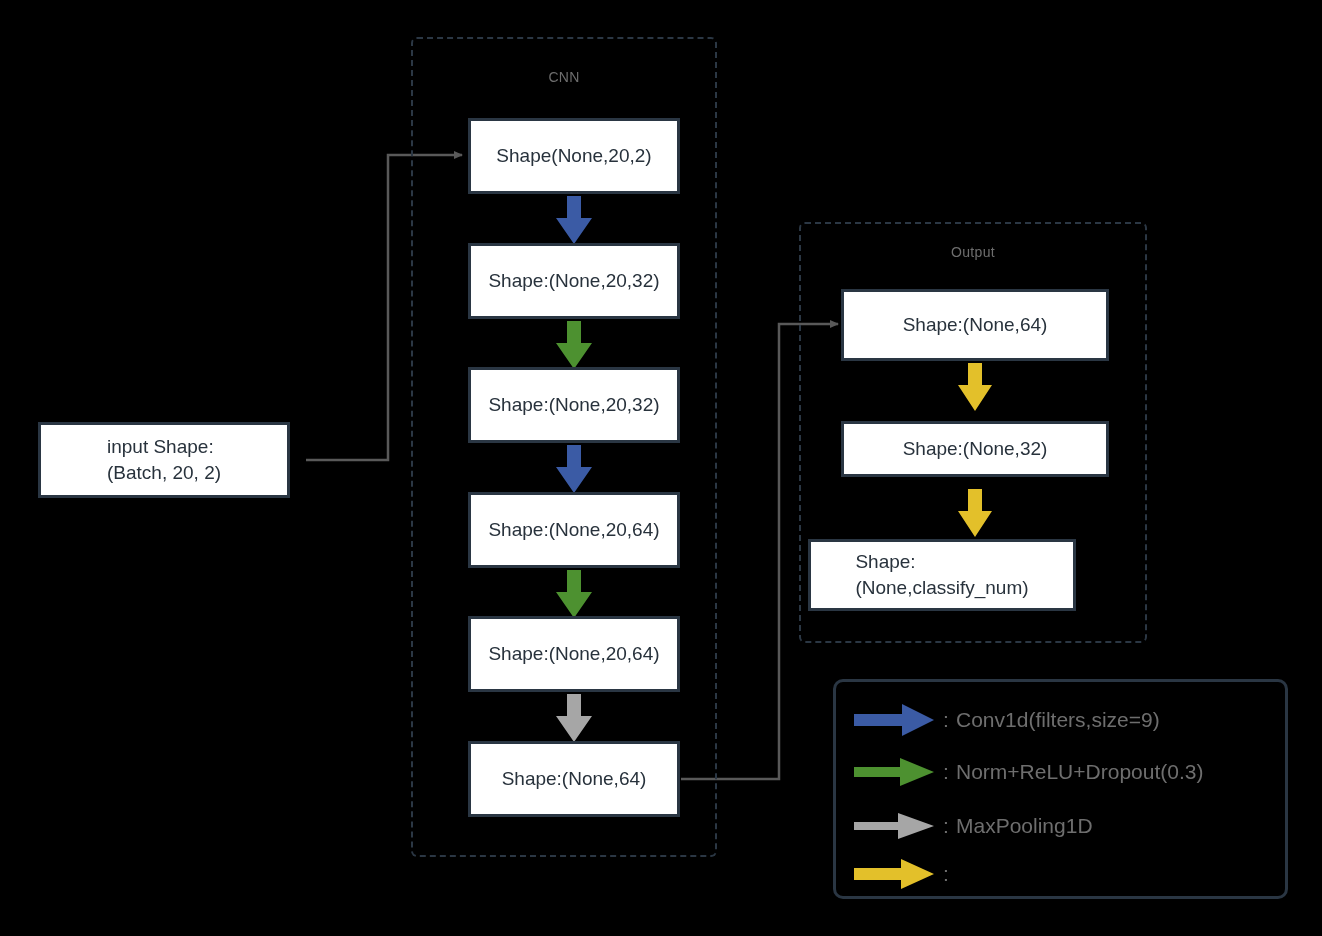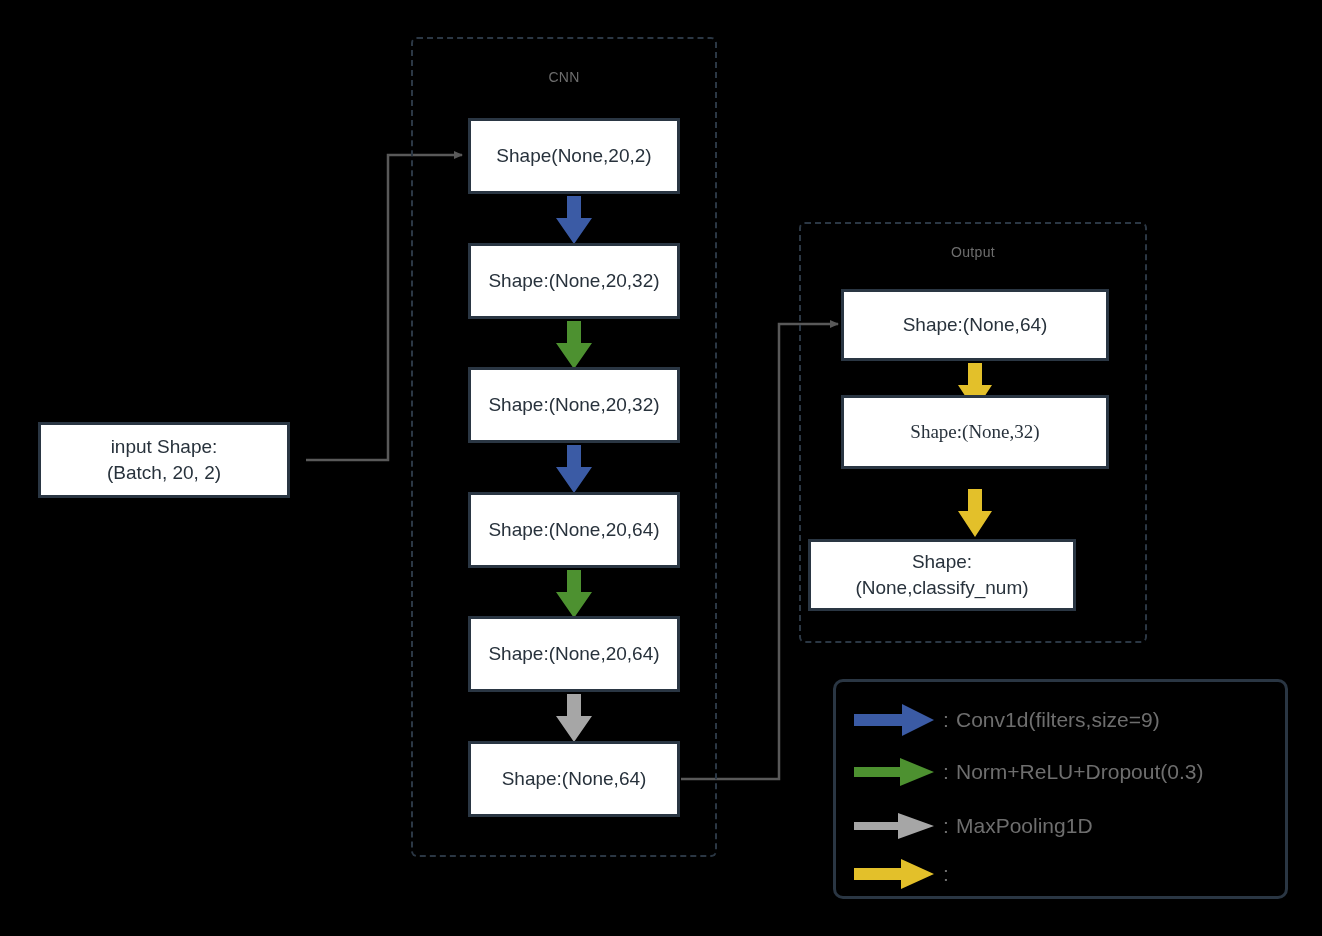--- a/index.html
+++ b/index.html
@@ -42,21 +42,20 @@
     letter-spacing: 0.3px;
   }
   .node {
     position: absolute;
     background: #ffffff;
     border: 3px solid #2a3643;
     box-sizing: border-box;
     display: flex;
     align-items: center;
     justify-content: center;
-    text-align: center;
     color: #28323c;
     font-size: 19px;
     line-height: 1.35;
     white-space: pre-line;
   }
   .arrow-v {
     position: absolute;
   }
   .legend-box {
     position: absolute;
@@ -164,21 +163,21 @@
   </div>
 
   <div class="node" style="left:841px; top:289px; width:268px; height:72px;">
     <span>Shape:(None,64)</span>
   </div>
 
   <svg class="arrow-v" style="left:954px; top:363px; width:42px; height:48px;" viewBox="0 0 42 48">
     <path d="M14,0 L28,0 L28,22 L38,22 L21,48 L4,22 L14,22 Z" fill="#e3c02a"></path>
   </svg>
 
-  <div class="node" style="left:841px; top:395px; width:268px; height:74px;font-family:Liberation Serif, serif;">
+  <div class="node" style="left:841px; top:421px; width:268px; height:56px;">
     <span>Shape:(None,32)</span>
   </div>
 
   <svg class="arrow-v" style="left:954px; top:489px; width:42px; height:48px;" viewBox="0 0 42 48">
     <path d="M14,0 L28,0 L28,22 L38,22 L21,48 L4,22 L14,22 Z" fill="#e3c02a"></path>
   </svg>
 
   <div class="node" style="left:808px; top:539px; width:268px; height:72px;">
     <span>Shape:
 (None,classify_num)</span>

